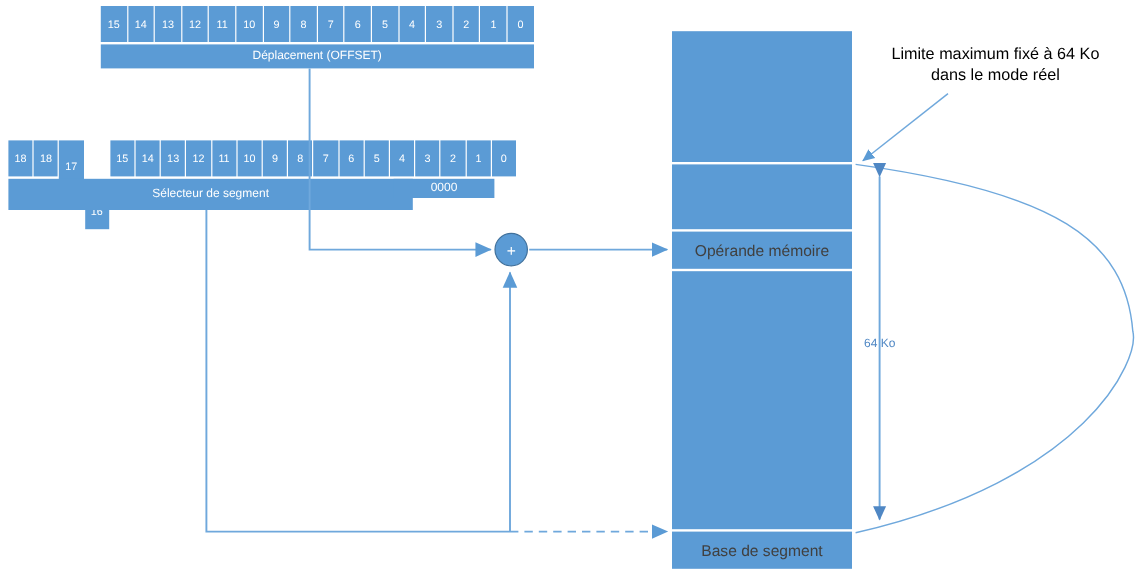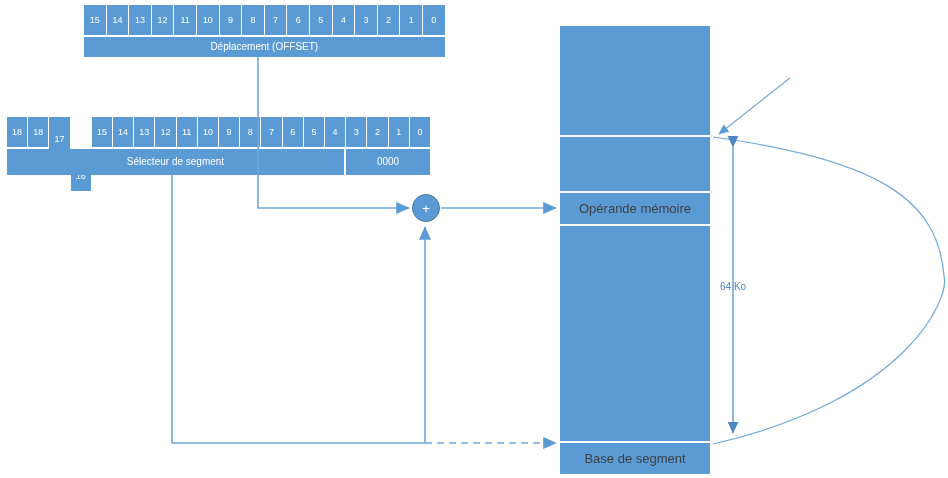--- a/index.html
+++ b/index.html
@@ -137,35 +137,39 @@
     <div class="reg-cell" style="left:240.2px;top:117px; width:20.2px; height:30px;">8</div>
     <div class="reg-cell" style="left:261.4px;top:117px; width:20.2px; height:30px;">7</div>
     <div class="reg-cell" style="left:282.6px;top:117px; width:20.2px; height:30px;">6</div>
     <div class="reg-cell" style="left:303.8px;top:117px; width:20.2px; height:30px;">5</div>
     <div class="reg-cell" style="left:325.0px;top:117px; width:20.2px; height:30px;">4</div>
     <div class="reg-cell" style="left:346.2px;top:117px; width:20.2px; height:30px;">3</div>
     <div class="reg-cell" style="left:367.4px;top:117px; width:20.2px; height:30px;">2</div>
     <div class="reg-cell" style="left:388.6px;top:117px; width:20.2px; height:30px;">1</div>
     <div class="reg-cell" style="left:409.8px;top:117px; width:20.2px; height:30px;">0</div>
     <div class="reg-band" style="left:7px;   top:149px; width:337px;  height:26px;">Sélecteur de segment</div>
-    <div class="reg-band" style="left:346px; top:149px; width:84px; height:26px;">0000</div>
+    <div class="reg-band" style="left:328px; top:149px; width:84px; height:16px;">0000</div>
   </div>
 
   <div class="adder">
     <span>+</span>
   </div>
 
   <div>
     <div class="mem-seg" style="top:26px;  height:109px;"></div>
     <div class="mem-seg" style="top:137px; height:54px;"></div>
     <div class="mem-seg" style="top:193px; height:31px;">Opérande mémoire</div>
     <div class="mem-seg" style="top:226px; height:215px;"></div>
     <div class="mem-seg" style="top:443px; height:31px;">Base de segment</div>
   </div>
 
+  <div class="note">
+    <div>Limite maximum fixé à 64 Ko</div>
+    <div>dans le mode réel</div>
+  </div>
 
   <div class="dim-label">64 Ko</div>
 
   <svg class="overlay" viewBox="0 0 948 478">
     <defs>
       <marker id="ah" markerWidth="9" markerHeight="9" refX="8" refY="4.5" orient="auto">
         <path d="M0,0.7 L8.5,4.5 L0,8.3 z" fill="#5B9BD5"></path>
       </marker>
       <marker id="ahs" markerWidth="8" markerHeight="8" refX="7" refY="4" orient="auto">
         <path d="M0,0.6 L7.5,4 L0,7.4 z" fill="#4F87C4"></path>

